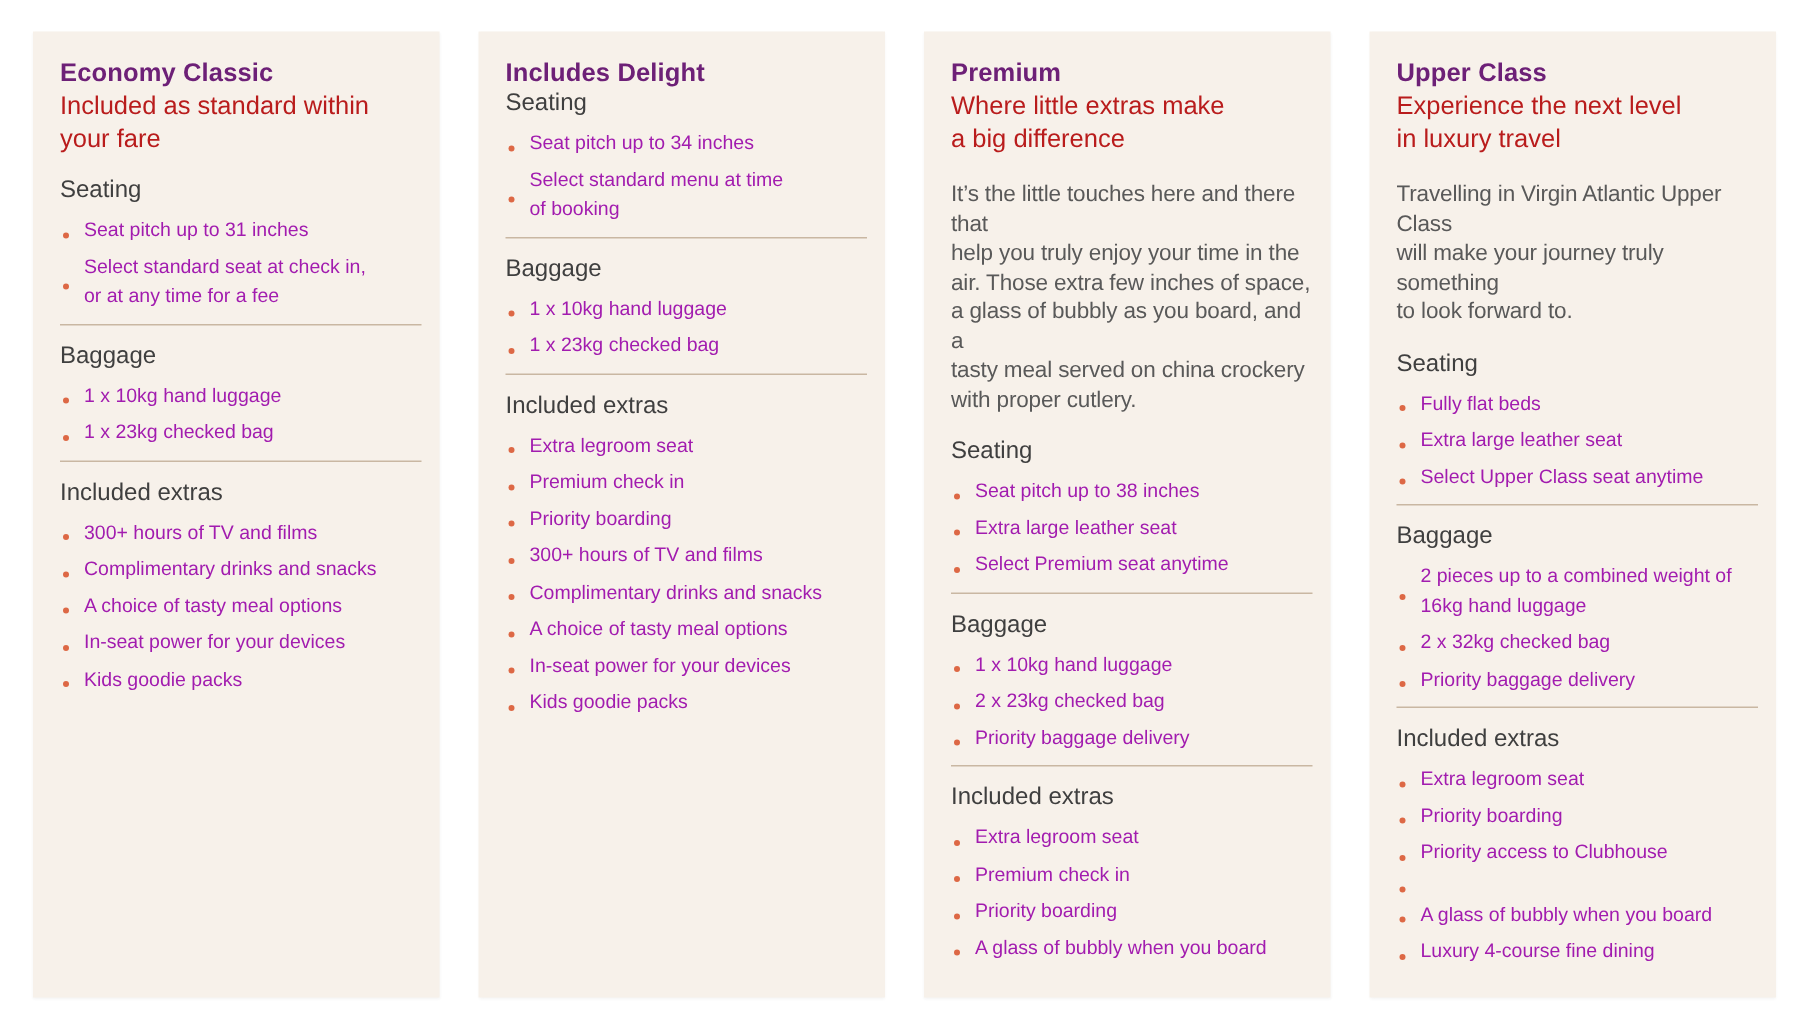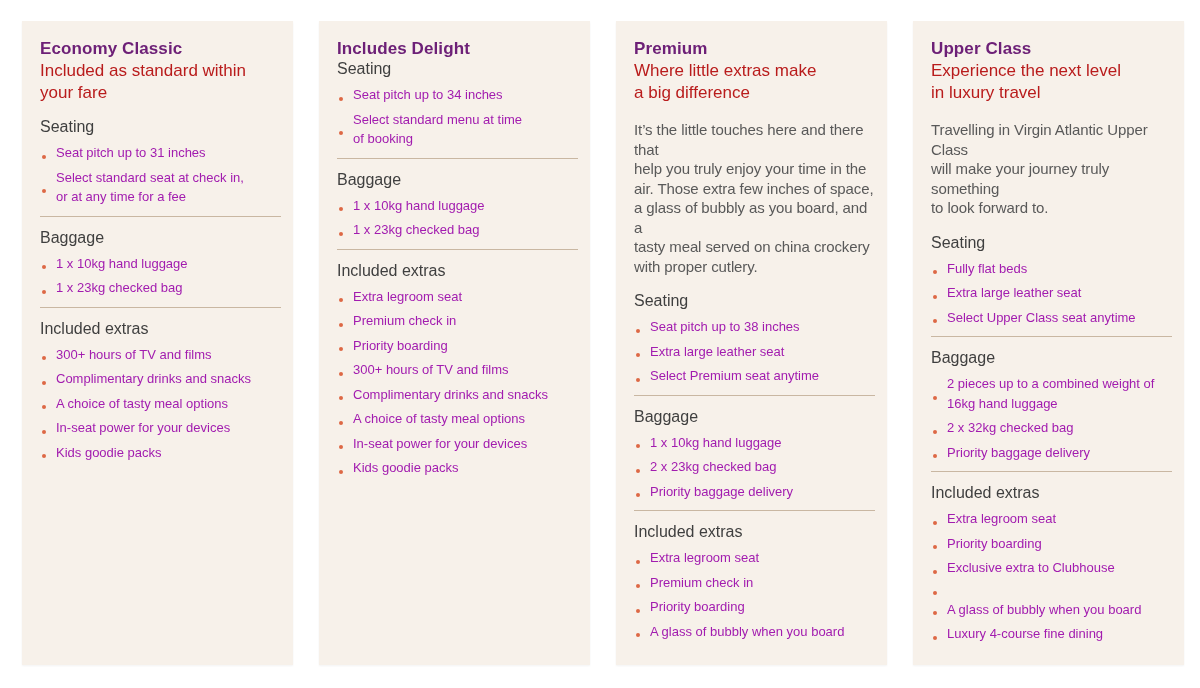--- a/index.html
+++ b/index.html
@@ -317,21 +317,21 @@
           <li class="bullet-item">
             <span class="dot"></span>
             <span class="item-text">Extra legroom seat</span>
           </li>
           <li class="bullet-item">
             <span class="dot"></span>
             <span class="item-text">Priority boarding</span>
           </li>
           <li class="bullet-item">
             <span class="dot"></span>
-            <span class="item-text">Exclusive extra to Clubhouse</span>
+            <span class="item-text">Priority access to Clubhouse</span>
           </li>
           <li class="bullet-item">
             <span class="dot"></span>
           </li>
           <li class="bullet-item">
             <span class="dot"></span>
             <span class="item-text">A glass of bubbly when you board</span>
           </li>
           <li class="bullet-item">
             <span class="dot"></span>

